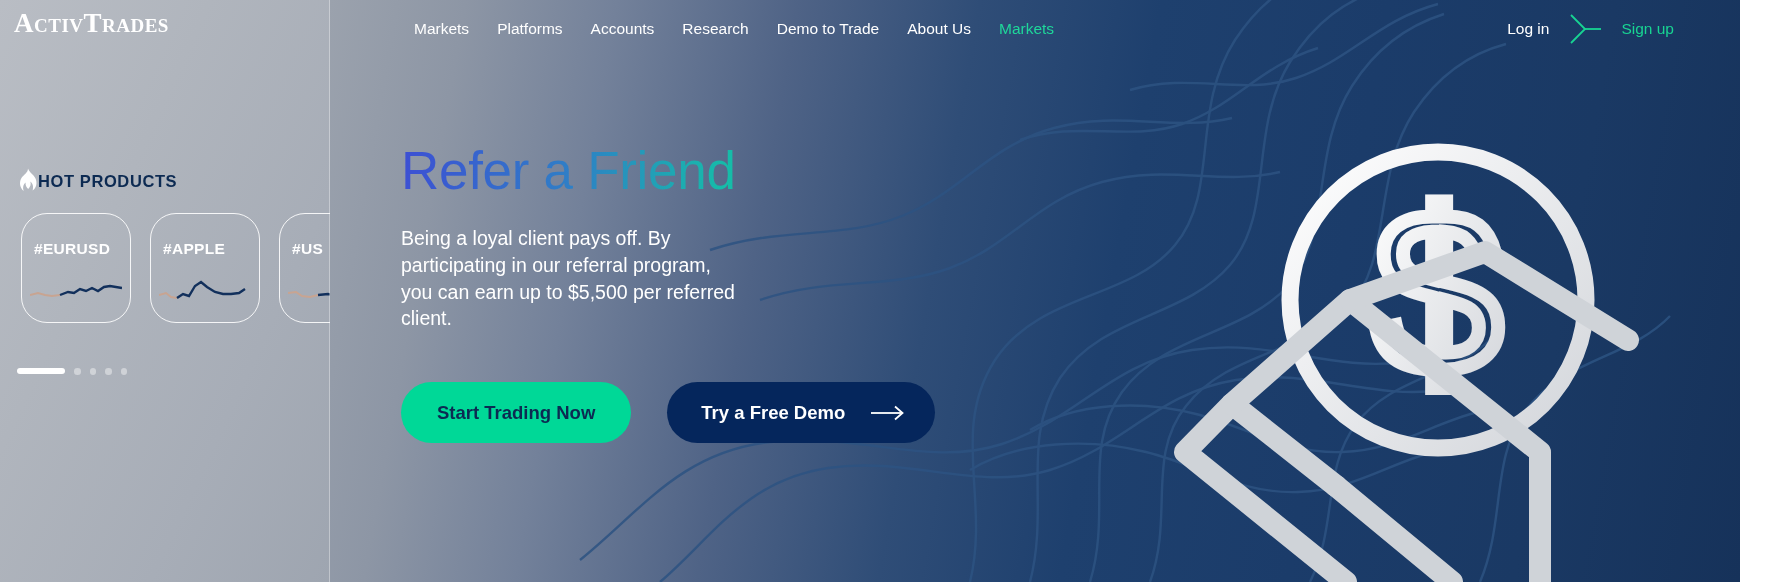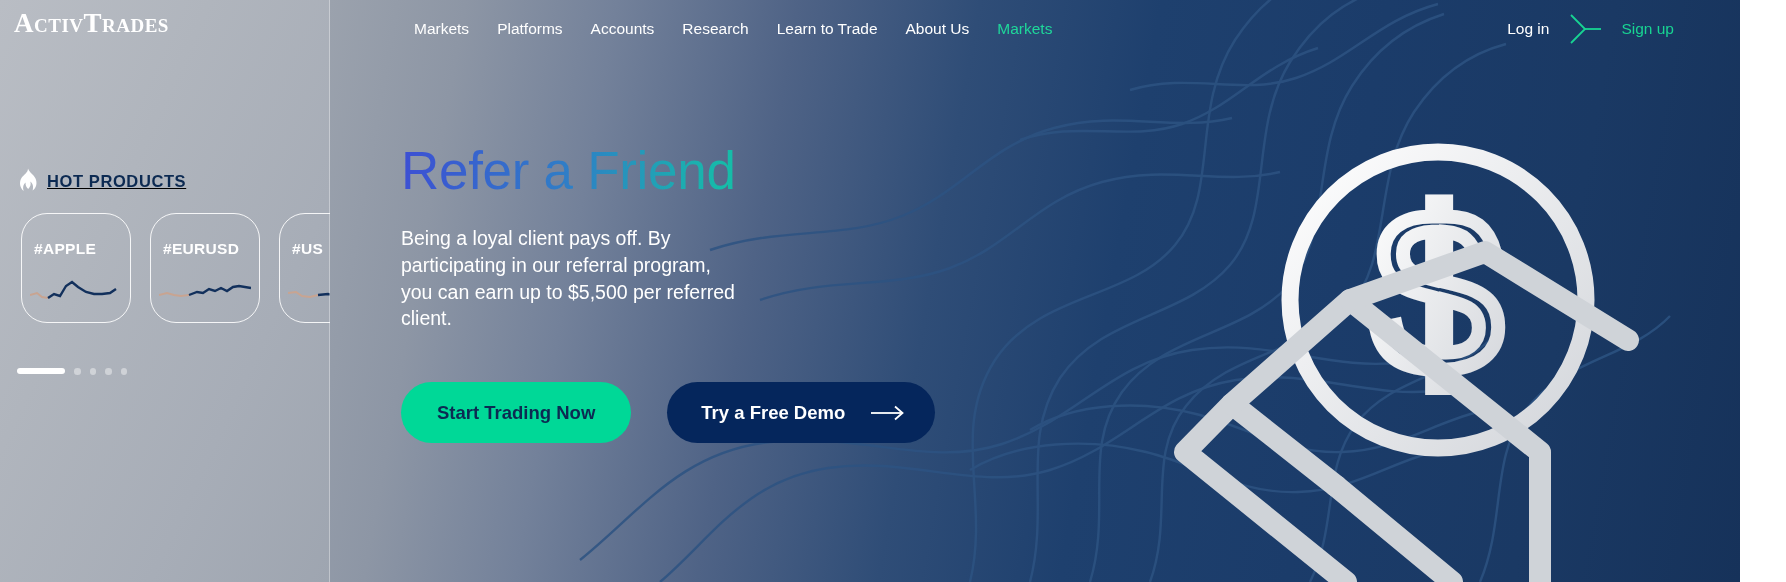--- a/index.html
+++ b/index.html
@@ -44,22 +44,20 @@
     top: 0; right: 0;
     width: 1px; height: 100%;
     background: rgba(255,255,255,0.35);
   }
 
   .hot-products-header {
     position: absolute;
     left: 18px; top: 168px;
     display: flex;
     align-items: center;
-    gap: 9px;
-    text-decoration: underline;
   }
   .flame-icon { display: block; }
   .hot-products-title {
     color: #0c2a52;
     font-size: 16.5px;
     font-weight: 700;
     letter-spacing: 0.6px;
   }
 
   .product-cards {
@@ -289,21 +287,21 @@
         <path d="M1020 300 L 1155 252 L 1298 340"></path>
       </g>
     </svg>
 
     <nav class="topnav">
       <div class="nav-links">
         <span class="nav-link">Markets</span>
         <span class="nav-link">Platforms</span>
         <span class="nav-link">Accounts</span>
         <span class="nav-link">Research</span>
-        <span class="nav-link">Learn to Trade</span>
+        <span class="nav-link">Demo to Trade</span>
         <span class="nav-link">About Us</span>
         <span class="nav-link accent">Markets</span>
       </div>
 
       <div class="nav-right">
         <span class="nav-auth">Log in</span>
         <svg class="nav-divider" width="40" height="34" viewBox="0 0 40 34">
           <path d="M6 3 L 20 17 L 6 31" fill="none" stroke="#18d492" stroke-width="1.8"></path>
           <path d="M20 17 L 36 17" fill="none" stroke="#18d492" stroke-width="1.8"></path>
         </svg>
@@ -334,32 +332,32 @@
     <div class="hot-products-header">
       <svg class="flame-icon" width="20" height="26" viewBox="0 0 20 26">
         <path d="M10 0.5 C 10 5, 5.5 6.5, 3.2 10.5 C 1 14.5, 2 20, 5.6 23 C 4.4 19.5, 5.4 16.4, 7.6 14.6 C 7.2 17.8, 8.6 19.4, 10.2 21 C 12.4 19, 13.2 16.2, 12.3 13.6 C 14.6 15.2, 15.8 18.6, 14.6 22.6 C 18.4 20.2, 19.6 14.6, 17.4 10.2 C 15.6 6.6, 12 5.4, 10 0.5 Z" fill="#ffffff"></path>
       </svg>
       <span class="hot-products-title">HOT PRODUCTS</span>
     </div>
 
     <div class="product-cards">
 
       <div class="product-card">
+        <span class="product-ticker">#EURUSD</span>
+        <svg class="spark" width="92" height="26" viewBox="0 0 92 26">
+          <path d="M0 17 L 8 15 L 15 17 L 22 18 L 30 17" fill="none" stroke="#c8a491" stroke-width="2"></path>
+          <path d="M30 17 L 38 14 L 44 15 L 50 11 L 56 13 L 62 10 L 68 13 L 74 9 L 80 8 L 92 10" fill="none" stroke="#12305c" stroke-width="2.4"></path>
+        </svg>
+      </div>
+
+      <div class="product-card">
         <span class="product-ticker">#APPLE</span>
         <svg class="spark" width="92" height="26" viewBox="0 0 92 26">
           <path d="M0 17 L 7 15 L 12 19 L 18 20" fill="none" stroke="#c8a491" stroke-width="2"></path>
           <path d="M18 20 L 24 16 L 30 18 L 36 8 L 42 4 L 48 9 L 56 14 L 64 16 L 72 16 L 80 15 L 86 11" fill="none" stroke="#12305c" stroke-width="2.4"></path>
-        </svg>
-      </div>
-
-      <div class="product-card">
-        <span class="product-ticker">#EURUSD</span>
-        <svg class="spark" width="92" height="26" viewBox="0 0 92 26">
-          <path d="M0 17 L 8 15 L 15 17 L 22 18 L 30 17" fill="none" stroke="#c8a491" stroke-width="2"></path>
-          <path d="M30 17 L 38 14 L 44 15 L 50 11 L 56 13 L 62 10 L 68 13 L 74 9 L 80 8 L 92 10" fill="none" stroke="#12305c" stroke-width="2.4"></path>
         </svg>
       </div>
 
       <div class="product-card">
         <span class="product-ticker">#US</span>
         <svg class="spark" width="92" height="26" viewBox="0 0 92 26">
           <path d="M0 15 L 8 14 L 14 18 L 22 19 L 30 17" fill="none" stroke="#c8a491" stroke-width="2"></path>
           <path d="M30 17 L 40 16 L 50 18 L 62 15 L 74 16 L 92 14" fill="none" stroke="#12305c" stroke-width="2.4"></path>
         </svg>
       </div>

